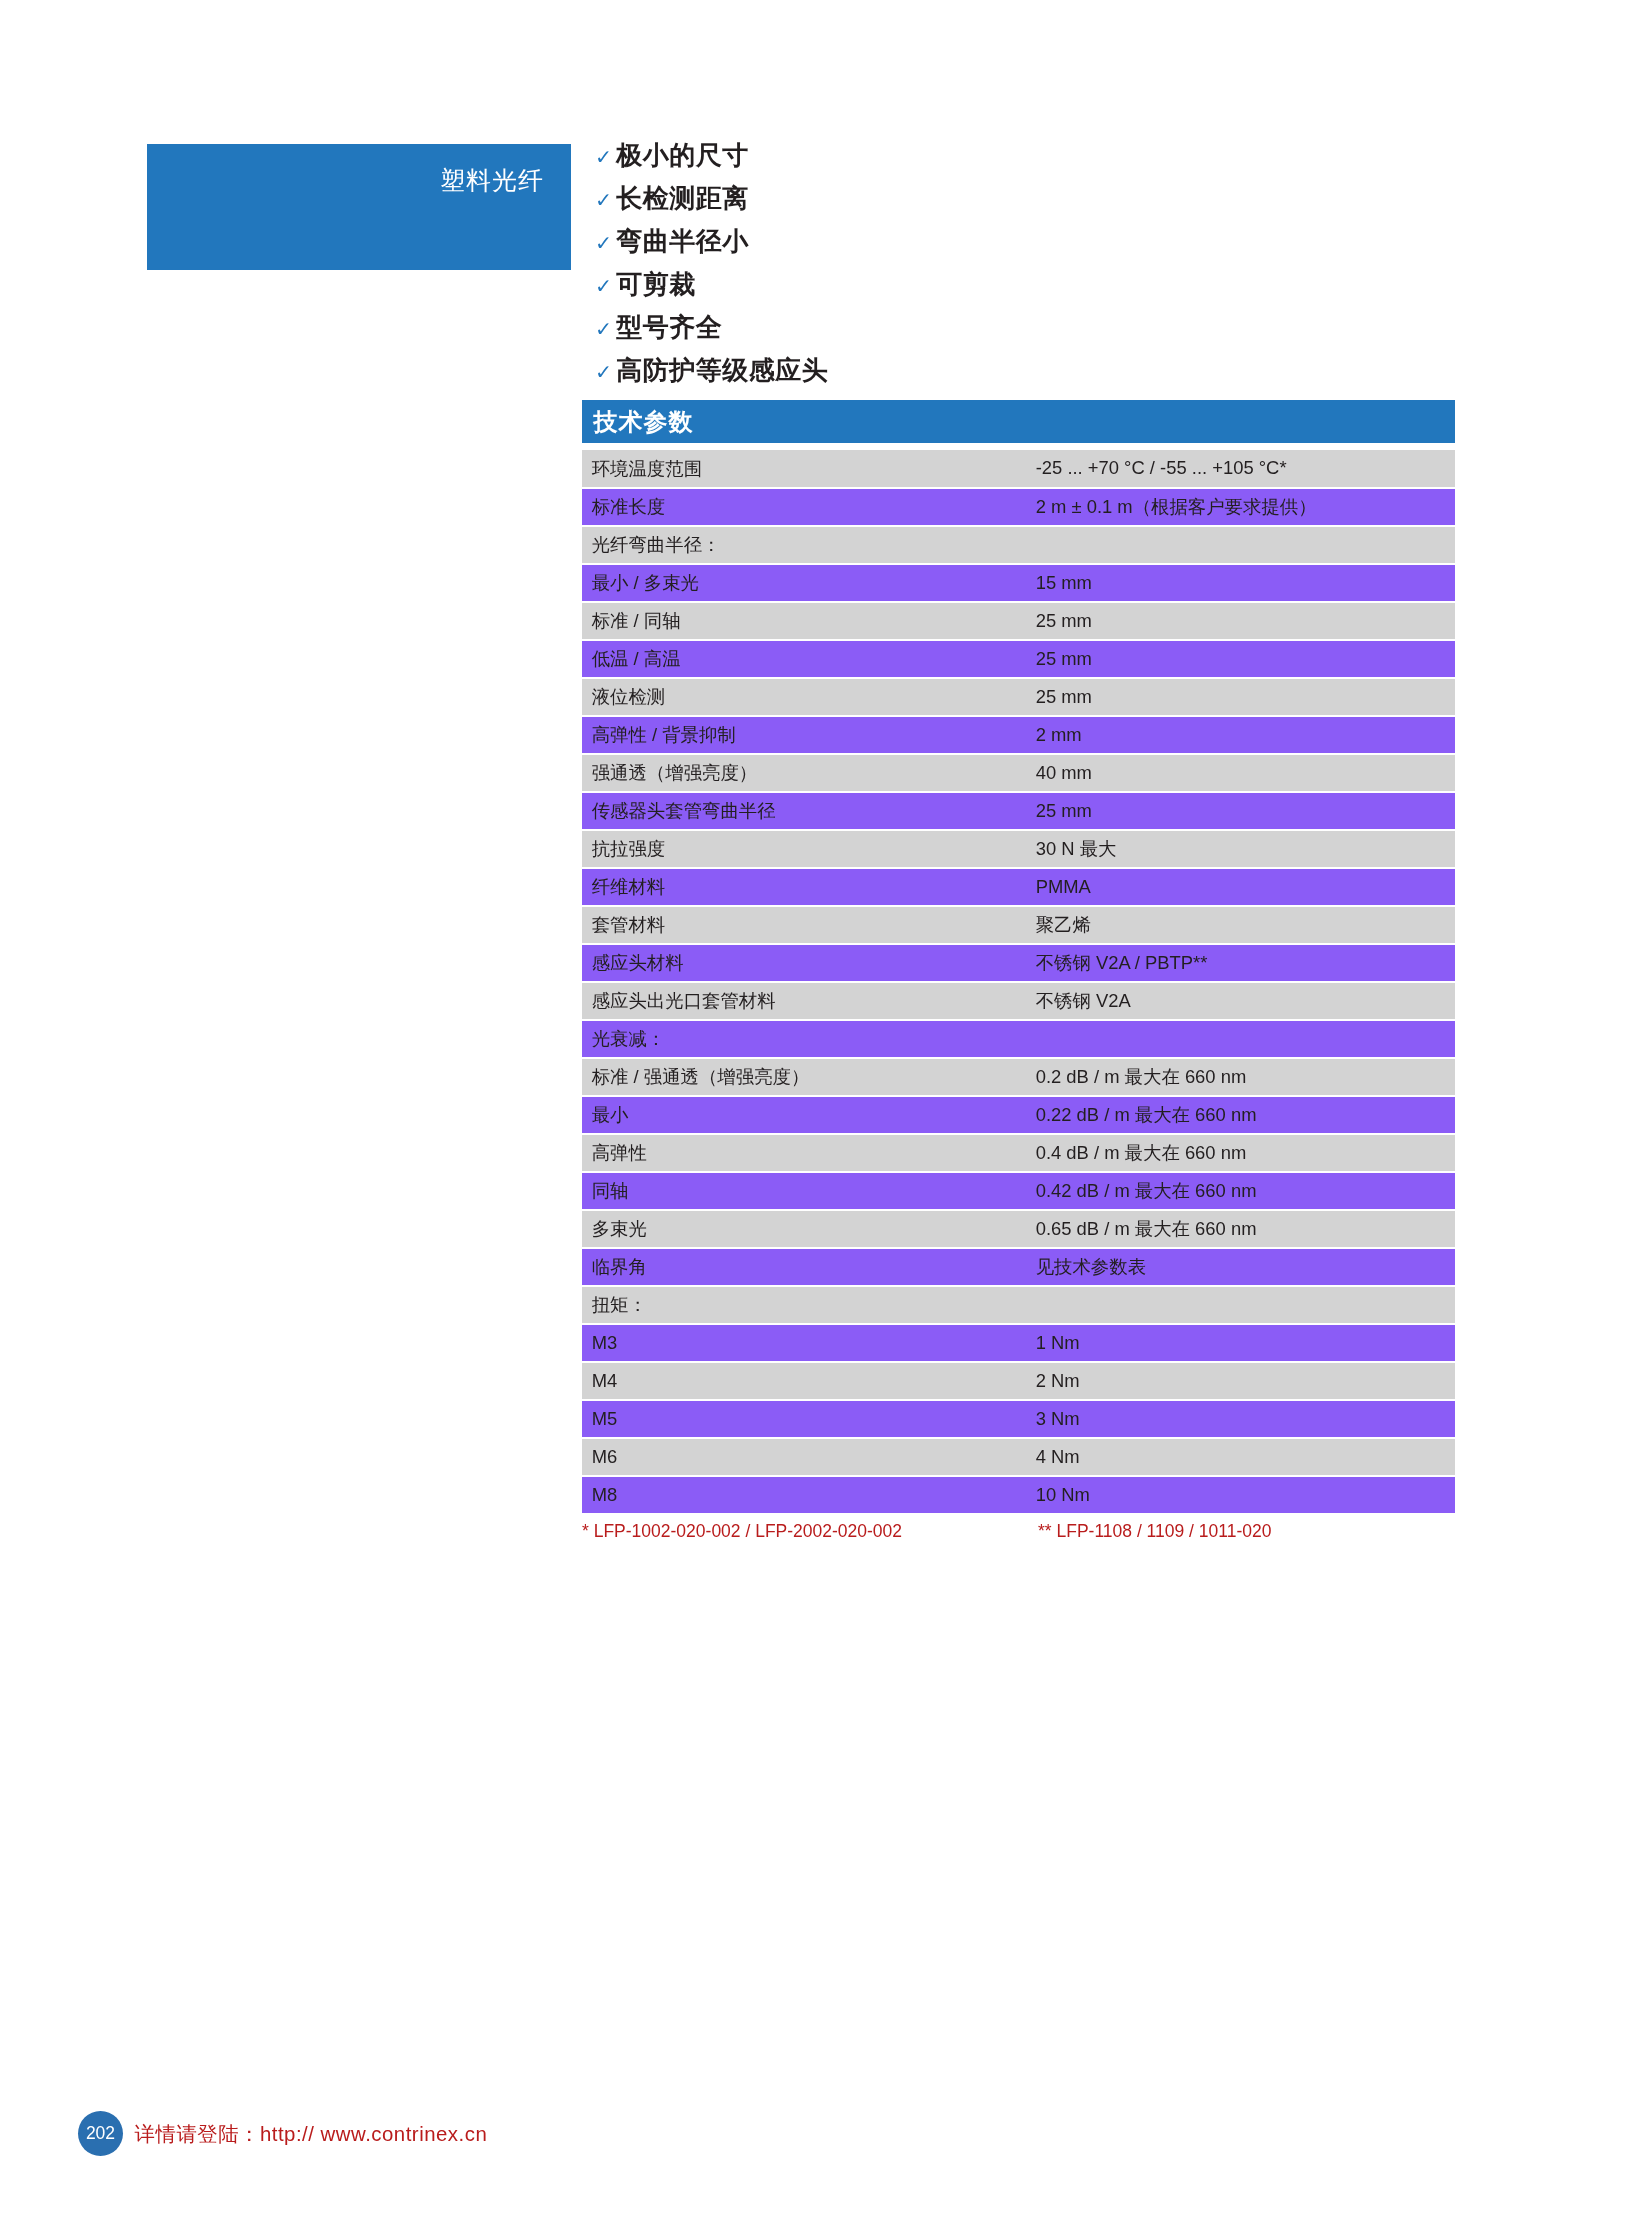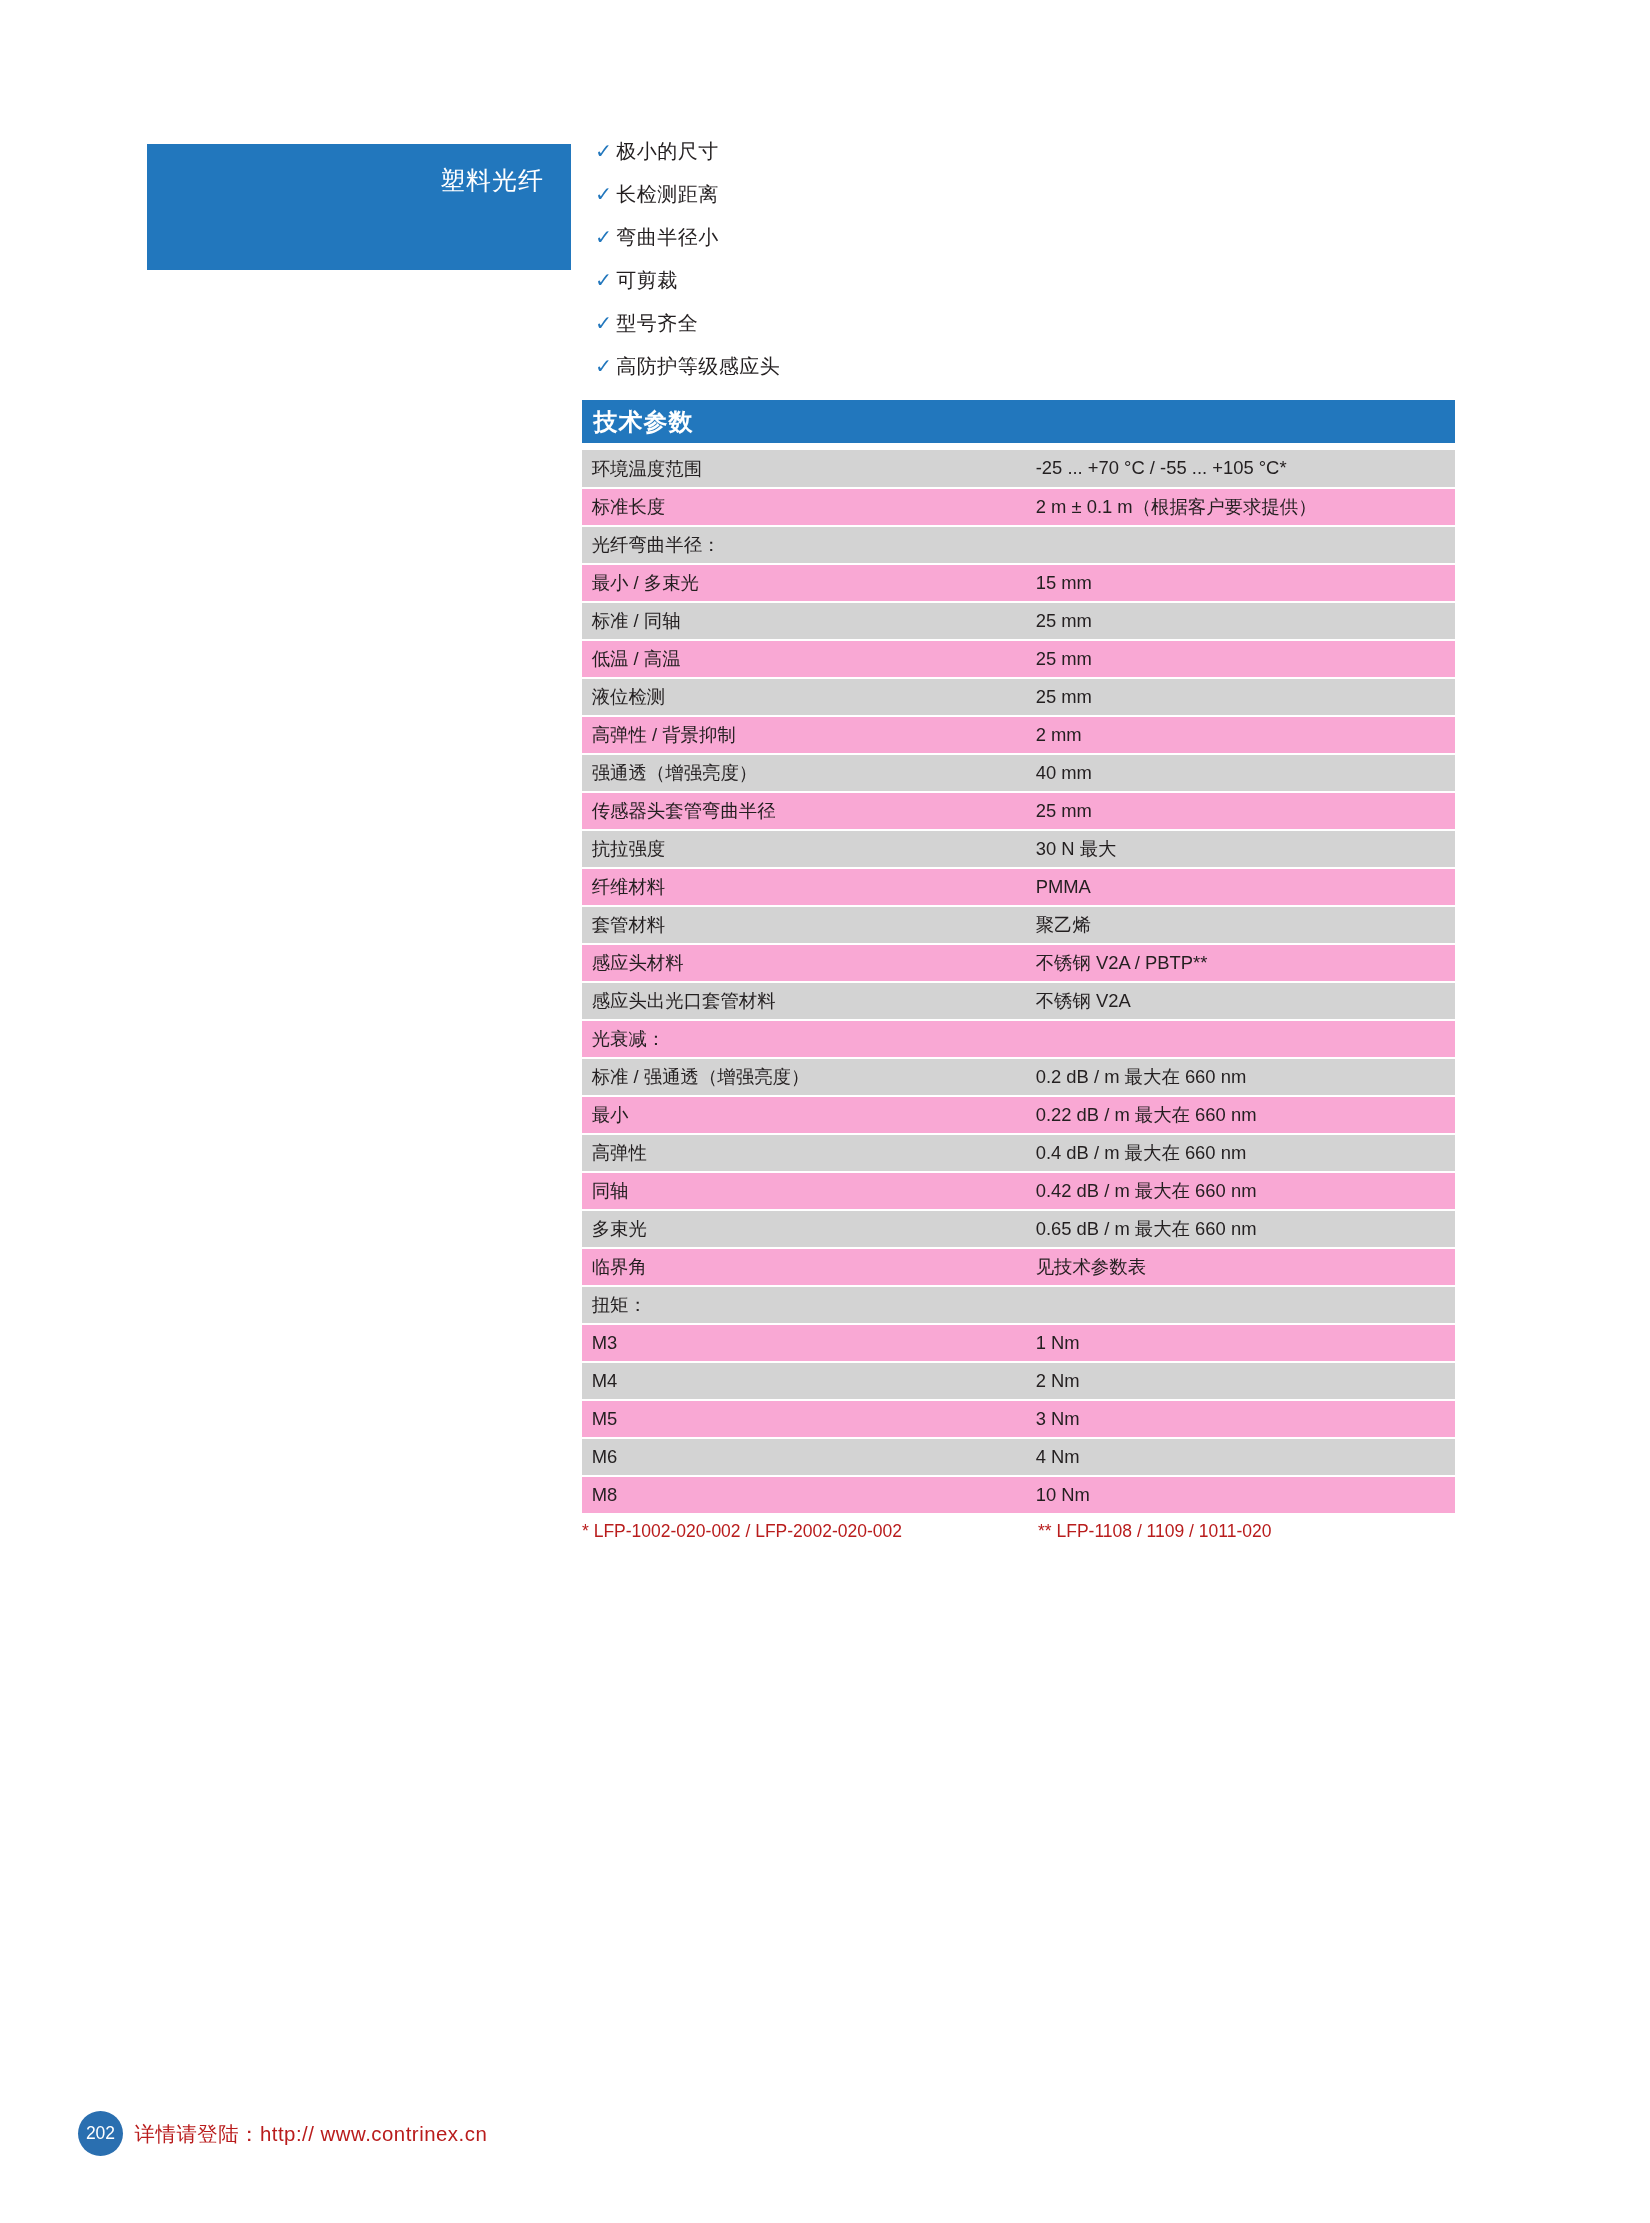--- a/index.html
+++ b/index.html
@@ -58,22 +58,23 @@
     color: #231f20;
   }
   .feature-check {
     color: #2277bd;
     font-size: 20.4px;
     width: 21.3px;
     flex: 0 0 21.3px;
     line-height: 1;
   }
   .feature-label {
-    font-size: 20px;
+    font-size: 26px;
     letter-spacing: 0.5px;
+    font-weight: bold;
   }
 
   
   .tech {
     position: absolute;
     left: 582px;
     top: 400px;
     width: 873px;
   }
   .tech-header {
@@ -100,21 +101,21 @@
     padding: 0 9.7px;
     box-sizing: border-box;
     border-bottom: 2.9px solid #ffffff;
     color: #231f20;
     white-space: nowrap;
     overflow: hidden;
   }
   td.c-label { width: 444px; margin-left: 39px; }
   td.c-value { width: 429px; }
   tr.shade td { background: #d3d3d3; }
-  tr.plain td { background: #f9a8d4; }
+  tr.plain td { background: #8b5cf6; }
   td.indent { padding-left: 43px; }
 
   
   .footnotes {
     position: absolute;
     left: 582px;
     top: 1521px;
     width: 873px;
     display: flex;
     font-size: 17.5px;

